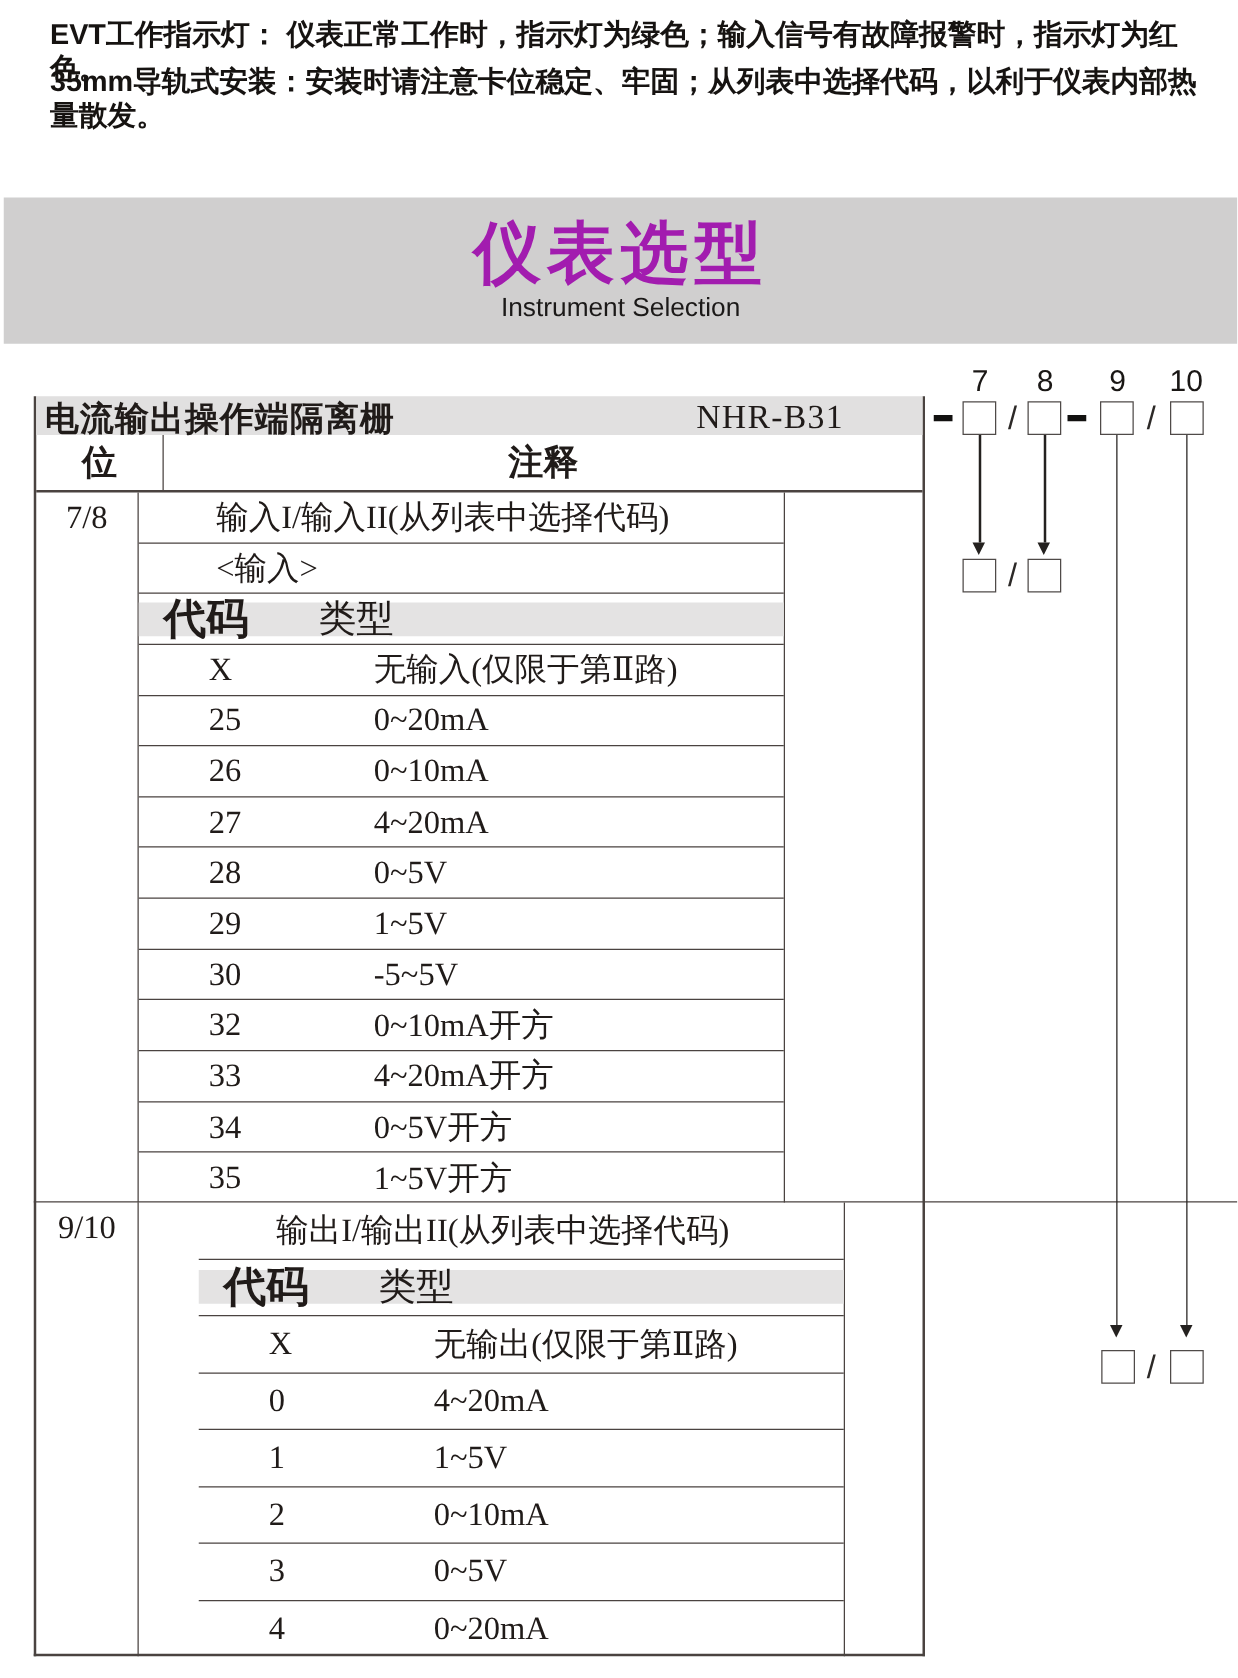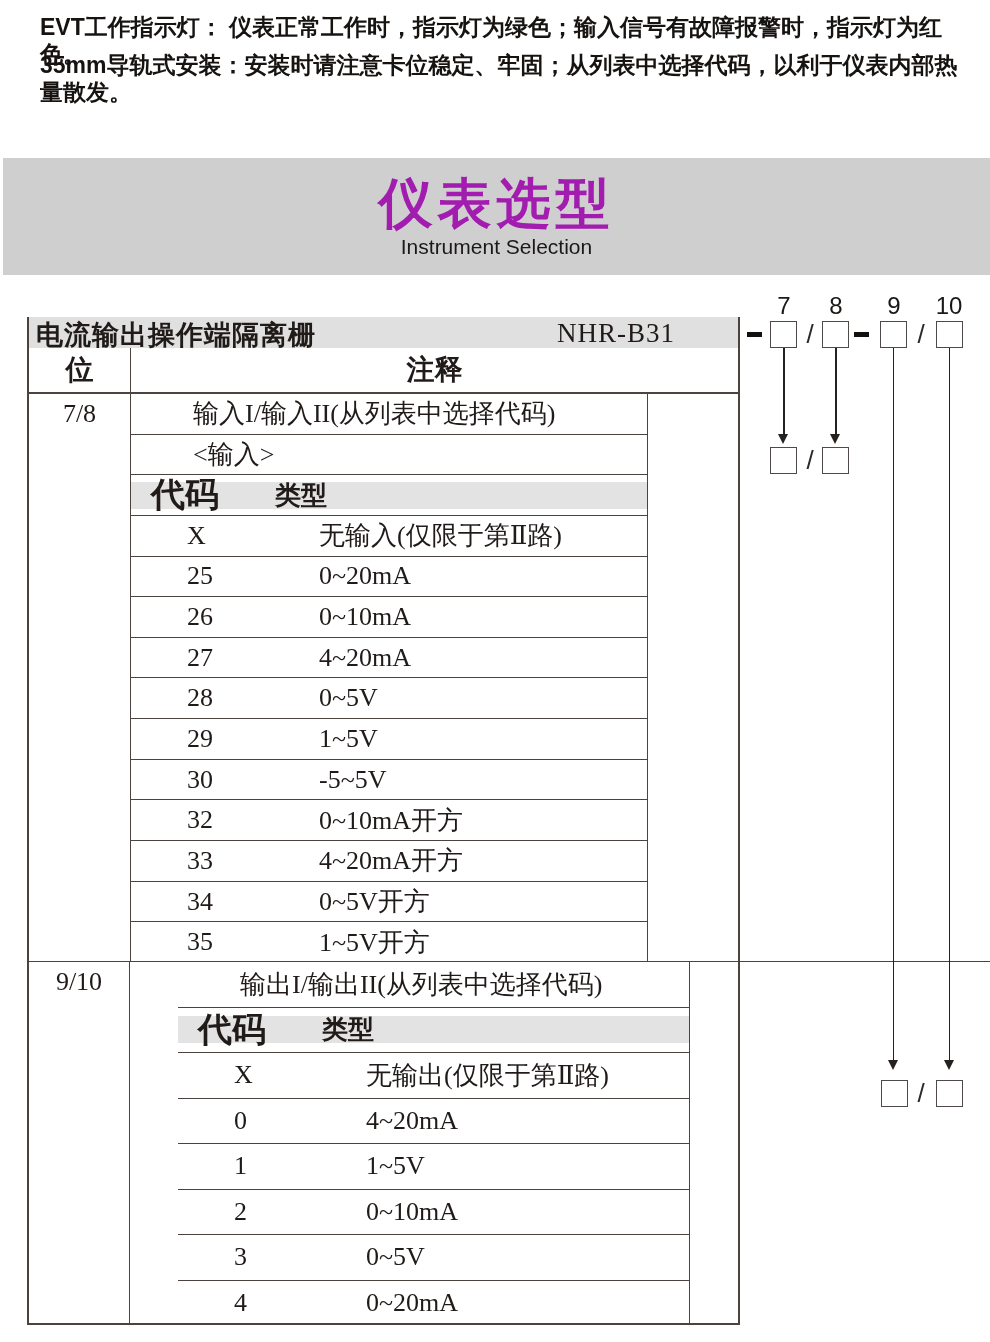--- a/index.html
+++ b/index.html
@@ -27,32 +27,32 @@
   .model{position:absolute;left:528px;top:1px;font-size:27px;letter-spacing:1px;}
   .headrow{display:flex;height:46px;box-sizing:border-box;border-bottom:2px solid var(--bd,#4a4340);}
   .h-pos{width:102px;box-sizing:border-box;border-right:1.5px solid var(--bd,#4a4340);
          display:flex;align-items:center;justify-content:center;font-weight:700;font-size:28px;}
   .h-spec{width:517px;box-sizing:border-box;border-right:1.5px solid var(--bd,#4a4340);
           display:flex;align-items:center;padding-left:64px;font-weight:700;font-size:28px;}
   .h-note{flex:1;display:flex;align-items:center;justify-content:center;font-weight:700;font-size:28px;}
 
   .section{display:flex;}
   .sec0{height:568px;} .sec1{height:363px;gap:48px;}
-  .c-pos{width:102px;box-sizing:border-box;border-right:1.5px solid var(--bd,#4a4340);}
+  .c-pos{width:82px;box-sizing:border-box;border-right:1.5px solid var(--bd,#4a4340);}
   .pos-label{height:40px;line-height:40px;text-align:center;font-size:26px;}
   .c-spec{width:517px;box-sizing:border-box;border-right:1.5px solid var(--bd,#4a4340);
           display:flex;flex-direction:column;}
   .c-note{flex:1;}
   .srow{flex:1;display:flex;align-items:center;box-sizing:border-box;
         border-bottom:1.5px solid var(--bd,#4a4340);font-size:26px;}
   .srow:last-child{border-bottom:none;}
   .grp{margin-left:62px;white-space:nowrap;}
   .band{height:27px;width:100%;background:var(--band-bg,#e4e3e3);display:flex;align-items:center;}
   .codeh{margin-left:20px;width:124px;font-weight:700;font-size:34px;}
-  .typeh{font-weight:700;font-size:26px;}
+  .typeh{font-weight:400;font-size:30px;}
   .codec{margin-left:56px;width:120px;}
   .typec{flex:1;white-space:nowrap;margin-left:12px;}
 
   
   .divider-ext{position:absolute;left:27px;top:960.5px;width:963px;height:1.5px;background:var(--bd,#4a4340);}
 
   
   .digit{position:absolute;width:30px;text-align:center;top:292px;
          font-family:"Liberation Sans","DejaVu Sans",sans-serif;font-size:24px;color:#1a1715;}
   .cbox{position:absolute;width:27px;height:27px;box-sizing:border-box;border:1.5px solid #4f4a48;background:#fff;}

